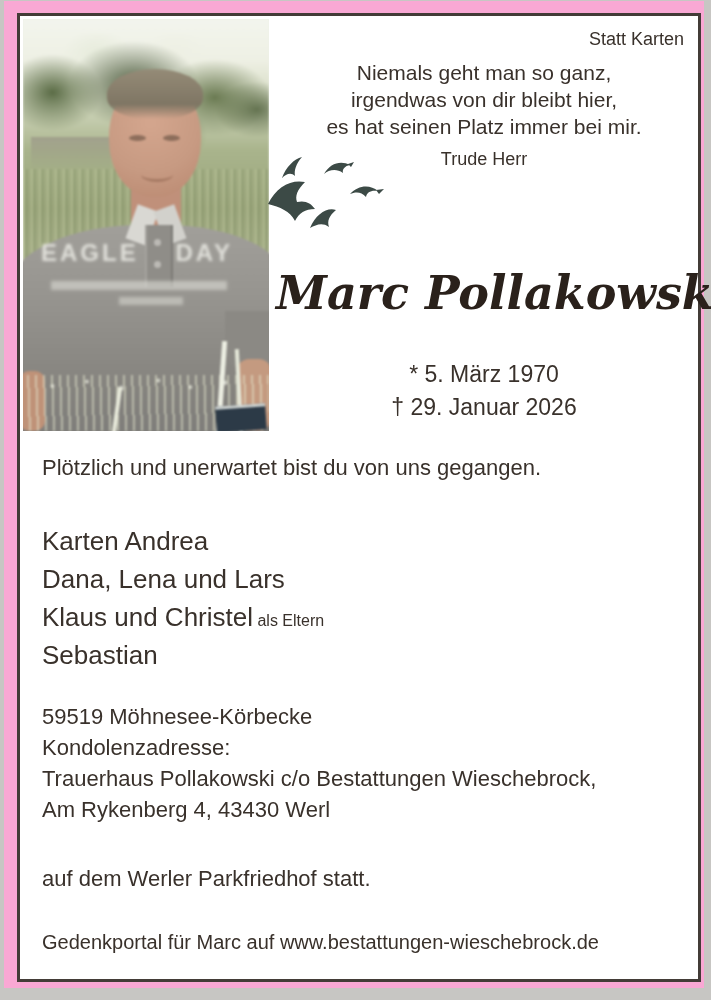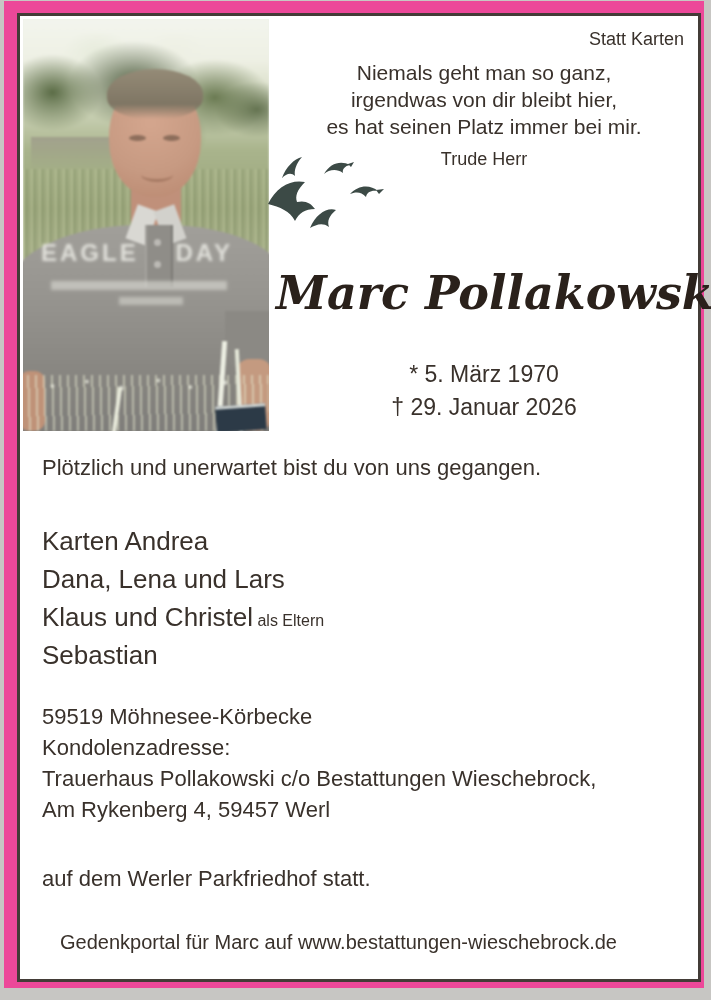--- a/index.html
+++ b/index.html
@@ -3,21 +3,21 @@
 <meta charset="utf-8">
 <style>
   html,body{margin:0;padding:0;}
   body{
     width:711px;height:1000px;position:relative;
     background:#c7c6c3;
     font-family:"Liberation Sans",sans-serif;
     color:#39312b;
     overflow:hidden;
   }
-  .sheet{position:absolute;left:4px;top:1px;right:7px;bottom:12px;background:#ec4899;}
+  .sheet{position:absolute;left:4px;top:1px;right:7px;bottom:12px;background:#f9a8d4;}
   .card{
     position:absolute;left:13px;top:12px;width:684px;height:969px;
     border:3px solid #433c37;background:#fff;box-sizing:border-box;
   }
   
   .photo{position:absolute;left:3px;top:3px;width:246px;height:412px;overflow:hidden;background:#eef0e6;}
   .photo *{position:absolute;}
   .photo-art{position:absolute;inset:0;filter:blur(1px);}
   .ph-base{inset:0;background:linear-gradient(180deg,#f3f5ee 0%,#eef0e4 10%,#d3d9c0 20%,#a9b48c 32%,#9aa57c 46%,#a4ad87 56%,#97a07b 64%,#8e9a74 78%,#93a07a 100%);}
   .ph-trees{left:0;top:14px;width:100%;height:170px;
@@ -79,21 +79,21 @@
     position:absolute;left:256px;top:250px;width:416px;text-align:center;
     font-family:"DejaVu Serif",serif;font-style:italic;font-weight:bold;
     font-size:46px;color:#2a211b;white-space:nowrap;
   }
   .dates{position:absolute;left:256px;top:342px;width:416px;text-align:center;font-size:23px;line-height:33px;}
   .farewell{position:absolute;left:22px;top:437px;font-size:22px;line-height:29px;}
   .mourners{position:absolute;left:22px;top:508px;font-size:26px;line-height:35px;}
   .mourners .suffix{font-size:16px;}
   .address{position:absolute;left:22px;top:685px;font-size:22px;line-height:31px;}
   .funeral{position:absolute;left:22px;top:847px;font-size:22px;line-height:31px;}
-  .memorial{position:absolute;left:40px;top:915px;font-size:20px;}
+  .memorial{position:absolute;left:22px;top:915px;font-size:20px;}
 </style>
 </head>
 <body>
 
 <div class="sheet">
   <div class="card">
 
     <div class="photo">
       <div class="photo-art">
         <div class="ph-base"></div>
@@ -168,21 +168,21 @@
       <div><span>Karten Andrea</span><span class="suffix"></span></div>
       <div><span>Dana, Lena und Lars</span><span class="suffix"></span></div>
       <div><span>Klaus und Christel</span><span class="suffix"> als Eltern</span></div>
       <div><span>Sebastian</span><span class="suffix"></span></div>
     </div>
 
     <div class="address">
       <div>59519 Möhnesee-Körbecke</div>
       <div>Kondolenzadresse:</div>
       <div>Trauerhaus Pollakowski c/o Bestattungen Wieschebrock,</div>
-      <div>Am Rykenberg 4, 59457 Werl</div>
+      <div>Am Rykenberg 4, 43430 Werl</div>
     </div>
 
     <div class="funeral">
       <div>auf dem Werler Parkfriedhof statt.</div>
     </div>
 
     <div class="memorial">Gedenkportal für Marc auf www.bestattungen-wieschebrock.de</div>
 
   </div>
 </div>

